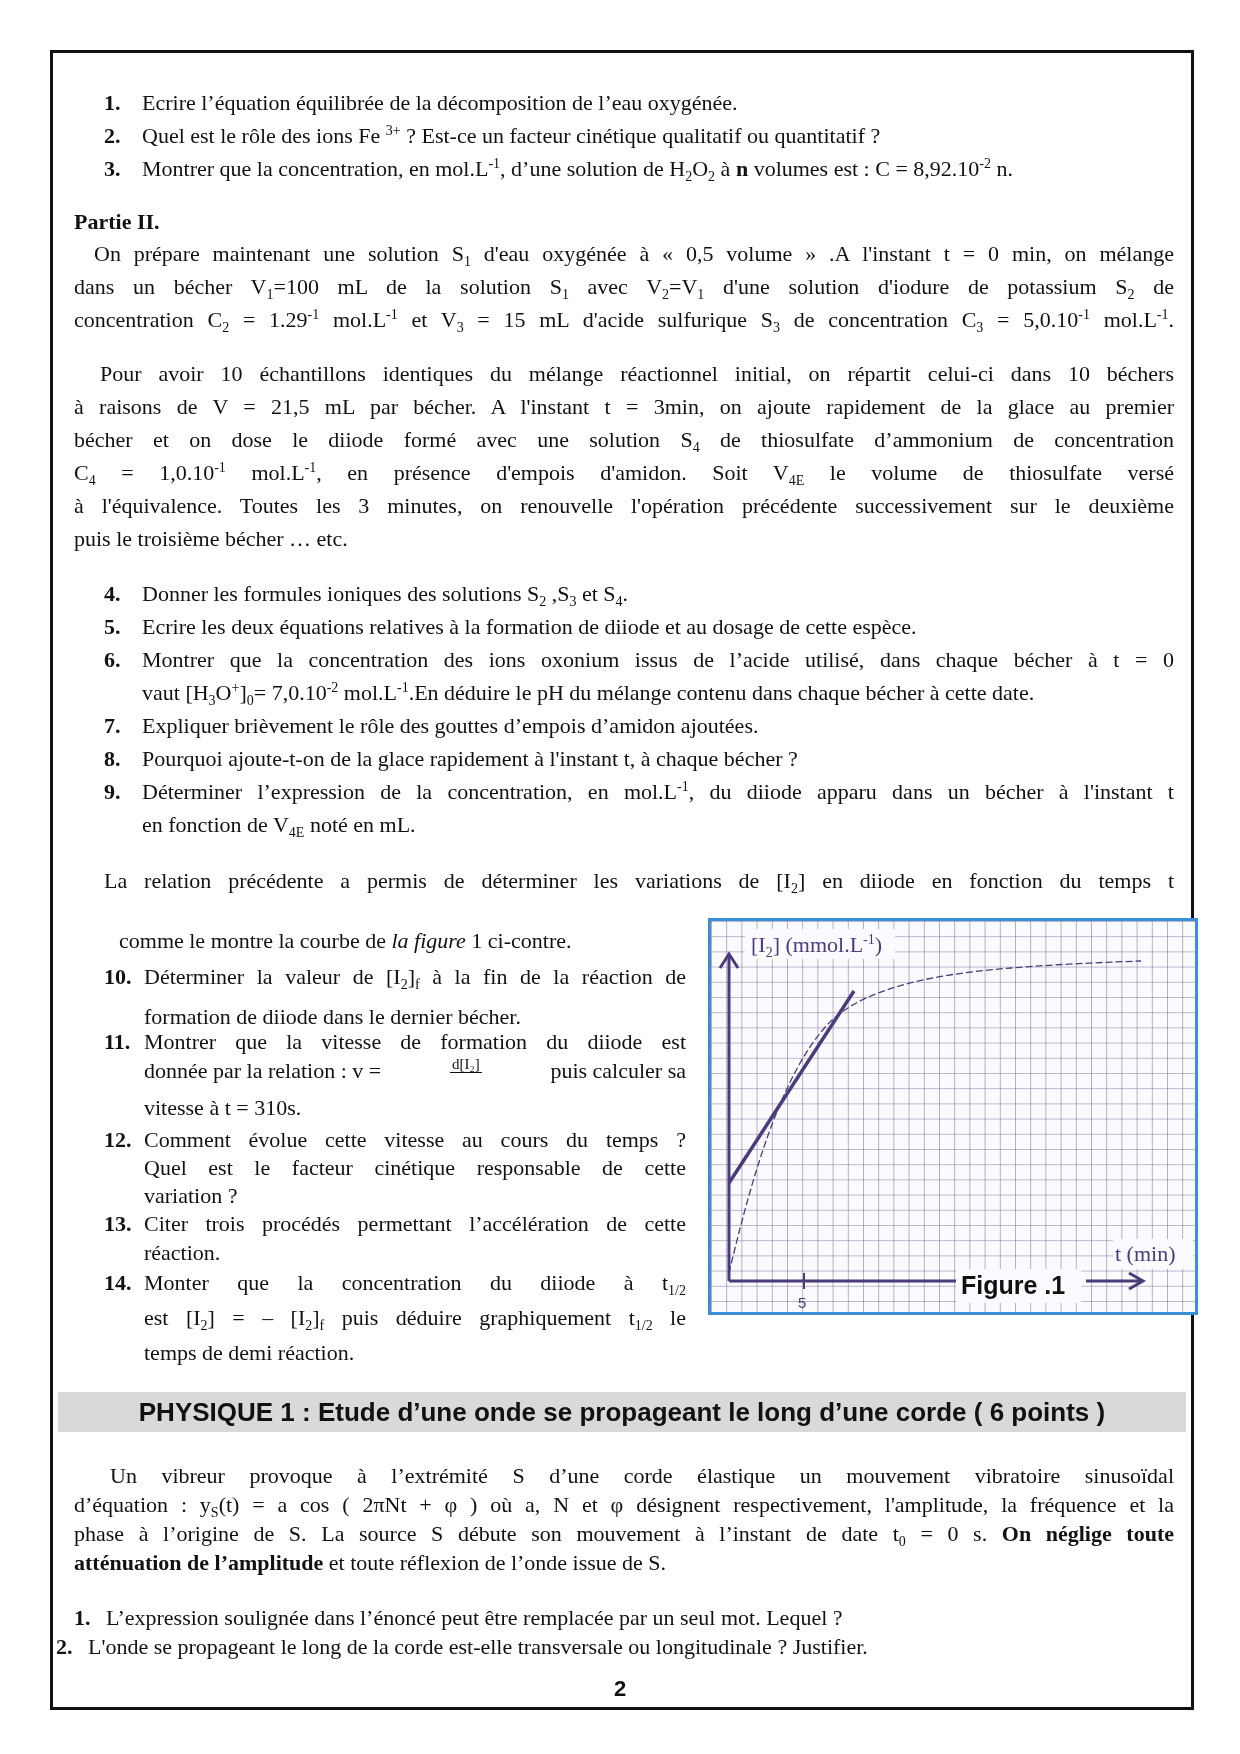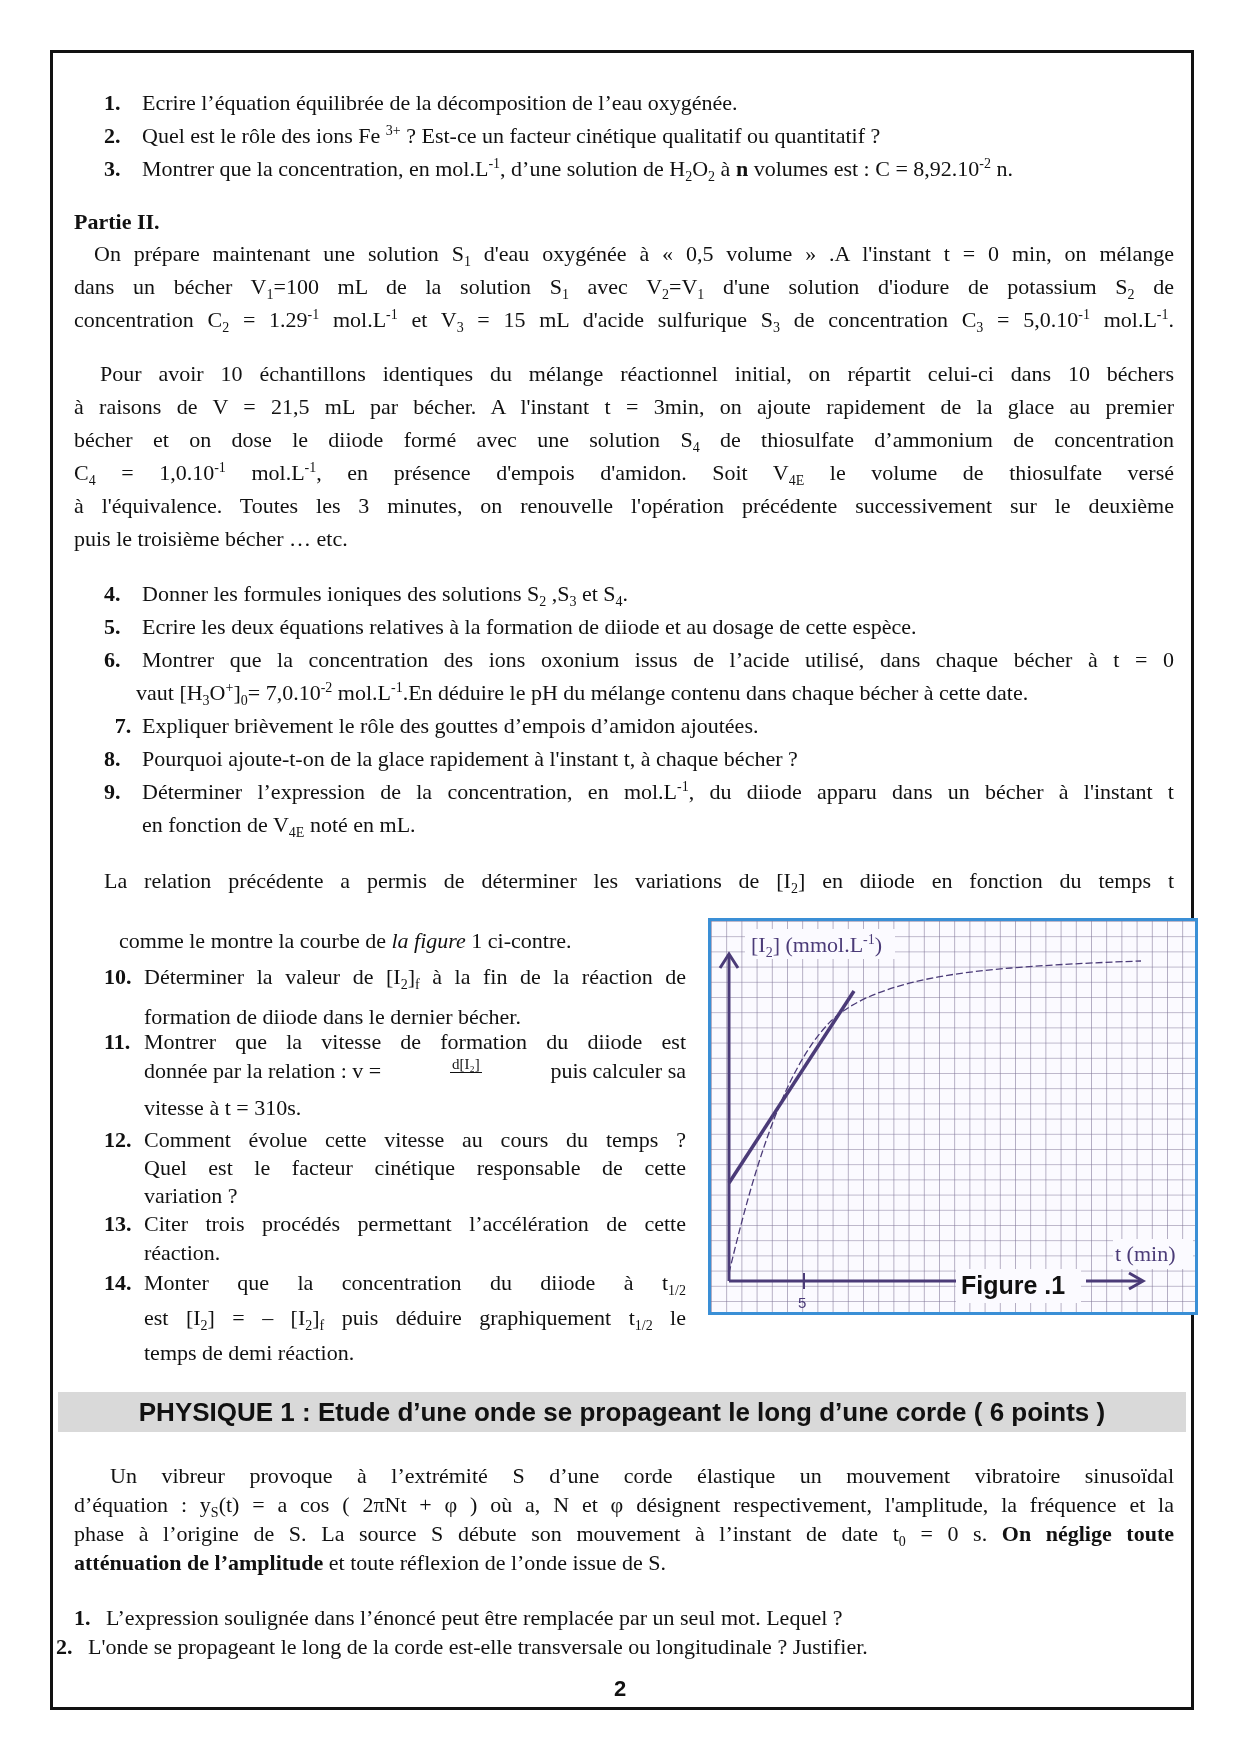--- a/index.html
+++ b/index.html
@@ -66,24 +66,24 @@
 
 <div class="item" style="left:104px;top:577px;">
   <span class="num">4.</span><span>Donner les formules ioniques des solutions S</span><sub>2</sub><span> ,S</span><sub>3</sub><span> et S</span><sub>4</sub><span>.</span>
 </div>
 <div class="item" style="left:104px;top:610px;">
   <span class="num">5.</span><span>Ecrire les deux équations relatives à la formation de diiode et au dosage de cette espèce.</span>
 </div>
 <div class="item justify" style="left:104px;top:643px;width:1070px;">
   <span class="num">6.</span><span>Montrer que la concentration des ions oxonium issus de l’acide utilisé, dans chaque bécher à t = 0</span>
 </div>
-<div class="item" style="left:136px;top:676px;">
+<div class="item" style="left:142px;top:676px;">
   <span>vaut [H</span><sub>3</sub><span>O</span><sup>+</sup><span>]</span><sub>0</sub><span>= 7,0.10</span><sup>-2</sup><span> mol.L</span><sup>-1</sup><span>.En déduire le pH du mélange contenu dans chaque bécher à cette date.</span>
 </div>
-<div class="item" style="left:104px;top:709px;text-align:center;">
+<div class="item" style="left:104px;top:709px;">
   <span class="num">7.</span><span>Expliquer brièvement le rôle des gouttes d’empois d’amidon ajoutées.</span>
 </div>
 <div class="item" style="left:104px;top:742px;">
   <span class="num">8.</span><span>Pourquoi ajoute-t-on de la glace rapidement à l'instant t, à chaque bécher ?</span>
 </div>
 <div class="item justify" style="left:104px;top:775px;width:1070px;">
   <span class="num">9.</span><span>Déterminer l’expression de la concentration, en mol.L</span><sup>-1</sup><span>, du diiode apparu dans un bécher à l'instant t</span>
 </div>
 <div class="item" style="left:142px;top:808px;">
   <span>en fonction de V</span><sub>4E</sub><span> noté en mL.</span>

